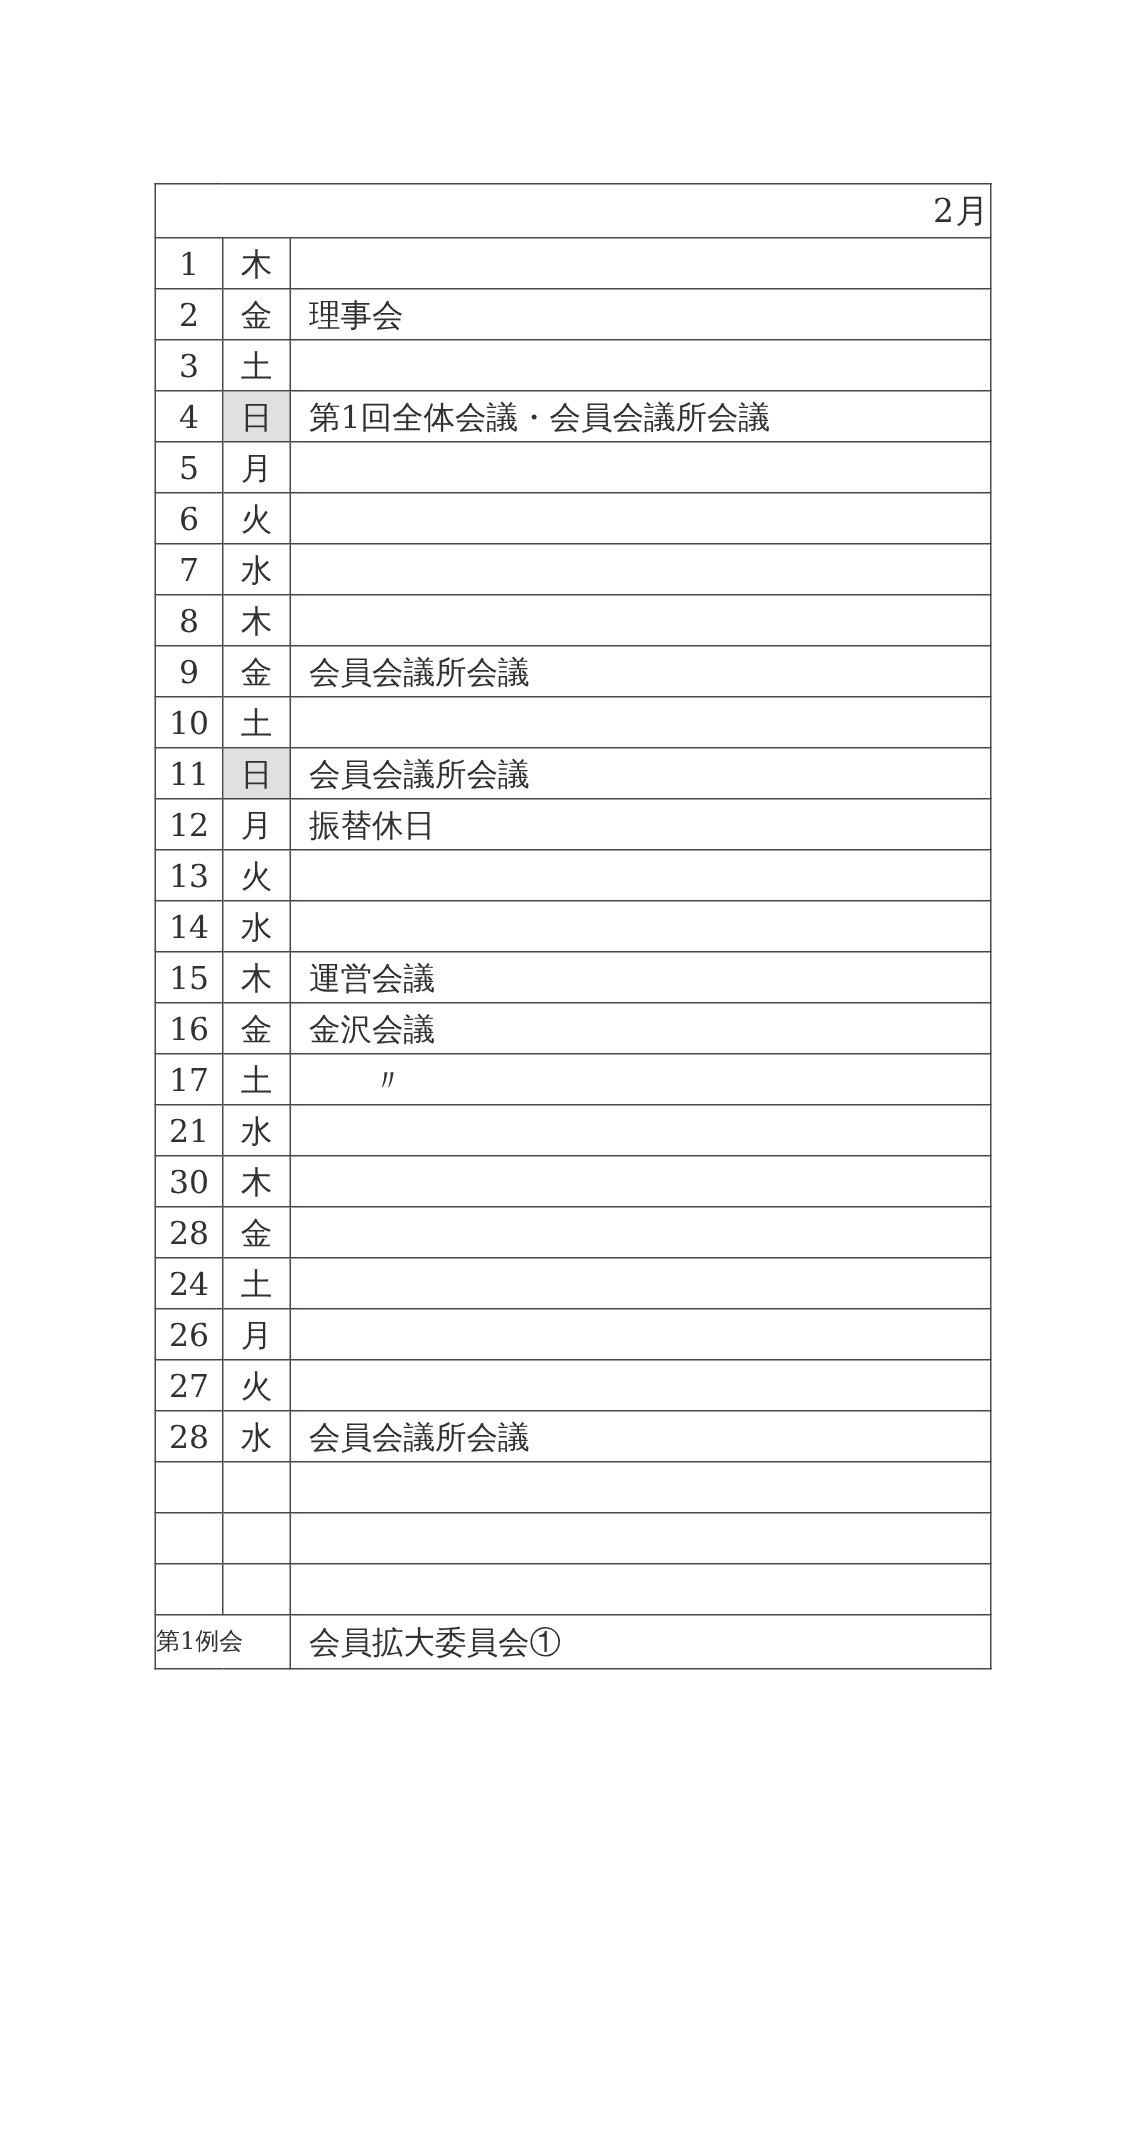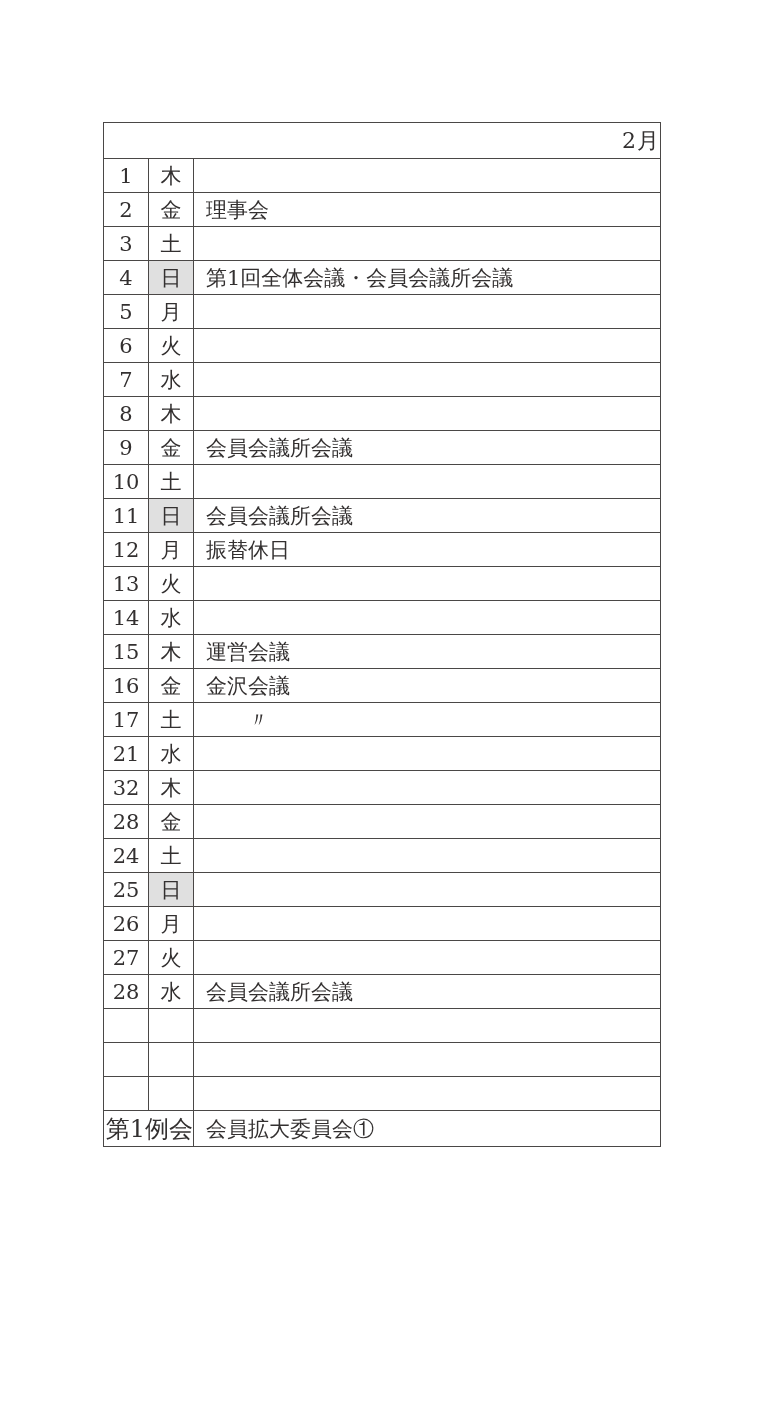--- a/index.html
+++ b/index.html
@@ -51,22 +51,22 @@
   }
   td.weekday-cell.sunday { background: #e0e0e0; }
   td.event-cell {
     text-align: left;
     padding-left: 12px;
     font-size: 21px;
   }
   td.event-cell.ditto { padding-left: 54px; }
   tr.footer-row td { height: 36px; }
   td.footer-label-cell {
-    text-align: right;
-    font-size: 24px;
+    text-align: left;
+    font-size: 16px;
   }
 </style>
 </head>
 <body>
 
 <div class="page">
   <table class="calendar">
     <colgroup>
       <col class="day-col">
       <col class="wd-col">
@@ -162,37 +162,32 @@
     <td class="day-cell">17</td>
     <td class="weekday-cell">土</td>
     <td class="event-cell ditto">〃</td>
   </tr>
         <tr>
     <td class="day-cell">21</td>
     <td class="weekday-cell">水</td>
     <td class="event-cell"></td>
   </tr>
         <tr>
-    <td class="day-cell">32</td>
+    <td class="day-cell">30</td>
     <td class="weekday-cell">木</td>
     <td class="event-cell"></td>
   </tr>
         <tr>
     <td class="day-cell">28</td>
     <td class="weekday-cell">金</td>
     <td class="event-cell"></td>
   </tr>
         <tr>
     <td class="day-cell">24</td>
     <td class="weekday-cell">土</td>
-    <td class="event-cell"></td>
-  </tr>
-        <tr>
-    <td class="day-cell">25</td>
-    <td class="weekday-cell sunday">日</td>
     <td class="event-cell"></td>
   </tr>
         <tr>
     <td class="day-cell">26</td>
     <td class="weekday-cell">月</td>
     <td class="event-cell"></td>
   </tr>
         <tr>
     <td class="day-cell">27</td>
     <td class="weekday-cell">火</td>

